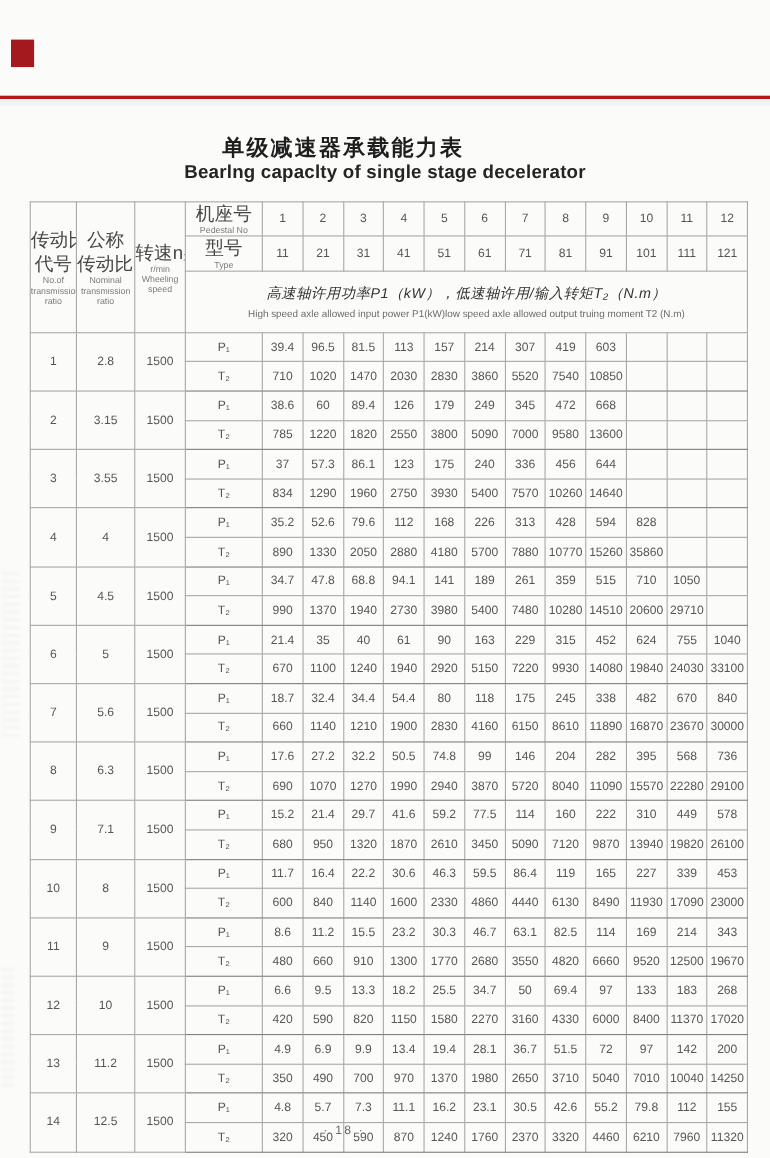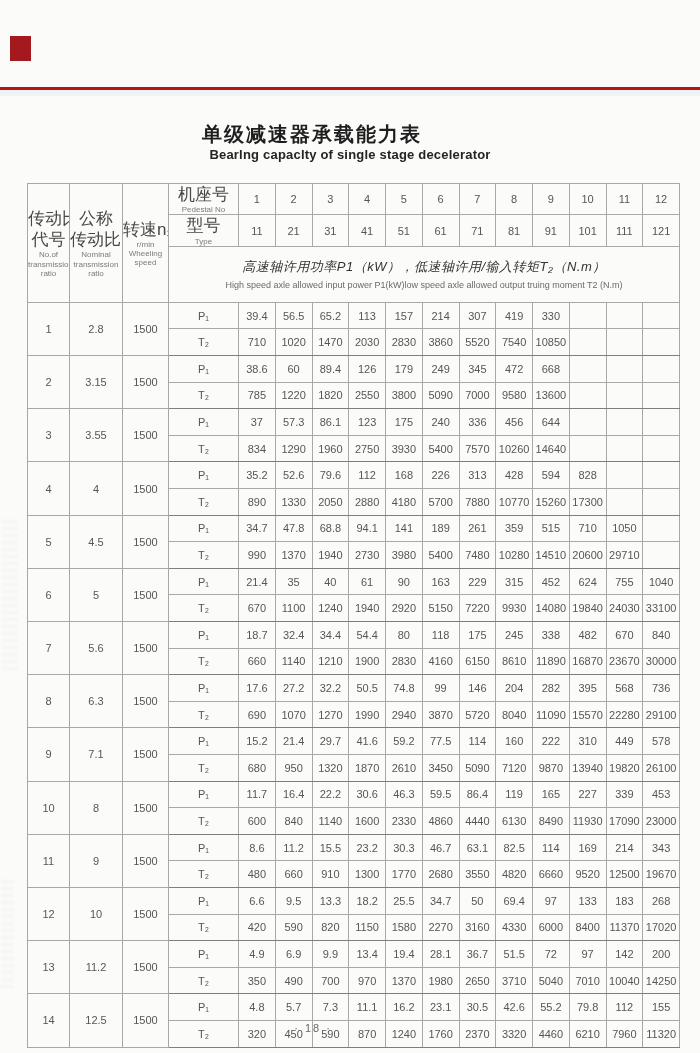--- a/index.html
+++ b/index.html
@@ -8,21 +8,21 @@
     background:#fbfbf9;
     font-family:"Liberation Sans","DejaVu Sans",sans-serif;
     color:#444;
   }
   .corner-mark{position:absolute;left:10px;top:36px;width:21px;height:25px;background:#a4191d;}
   .red-rule{position:absolute;left:0;top:87px;width:700px;height:3px;background:#b5161a;}
   .red-rule:after{content:"";position:absolute;left:0;top:3px;width:700px;height:6px;background:#eef1f3;opacity:.8;}
   .title-zh{position:absolute;left:0;top:121px;width:624px;text-align:center;
     font-size:20px;font-weight:bold;color:#1e1e1e;letter-spacing:2px;}
   .title-en{position:absolute;left:0;top:147px;width:700px;text-align:center;
-    font-size:13px;font-weight:bold;color:#242424;letter-spacing:.2px;}
+    font-size:17px;font-weight:bold;color:#242424;letter-spacing:.2px;}
   table.cap{
     position:absolute;left:27px;top:183px;width:653px;
     border-collapse:collapse;table-layout:fixed;
     font-size:11px;color:#555;
   }
   table.cap td{
     border:1px solid #a8a8a8;text-align:center;vertical-align:middle;
     padding:0;overflow:hidden;white-space:nowrap;
   }
   table.cap{border:1px solid #6f6f6f;}
@@ -132,28 +132,28 @@
       </td>
     </tr>
   </thead>
   <tbody>
       <tr class="p1row">
         <td class="code" rowspan="2">1</td>
         <td class="ratio" rowspan="2">2.8</td>
         <td class="speed" rowspan="2">1500</td>
         <td class="plabel">P₁</td>
         <td class="num">39.4</td>
-        <td class="num">56.5</td>
-        <td class="num">65.2</td>
+        <td class="num">96.5</td>
+        <td class="num">81.5</td>
         <td class="num">113</td>
         <td class="num">157</td>
         <td class="num">214</td>
         <td class="num">307</td>
         <td class="num">419</td>
-        <td class="num">330</td>
+        <td class="num">603</td>
         <td class="num"></td>
         <td class="num"></td>
         <td class="num"></td>
       </tr>
       <tr class="t2row">
         <td class="plabel">T₂</td>
         <td class="num">710</td>
         <td class="num">1020</td>
         <td class="num">1470</td>
         <td class="num">2030</td>
@@ -254,21 +254,21 @@
         <td class="plabel">T₂</td>
         <td class="num">890</td>
         <td class="num">1330</td>
         <td class="num">2050</td>
         <td class="num">2880</td>
         <td class="num">4180</td>
         <td class="num">5700</td>
         <td class="num">7880</td>
         <td class="num">10770</td>
         <td class="num">15260</td>
-        <td class="num">17300</td>
+        <td class="num">35860</td>
         <td class="num"></td>
         <td class="num"></td>
       </tr>
       <tr class="p1row">
         <td class="code" rowspan="2">5</td>
         <td class="ratio" rowspan="2">4.5</td>
         <td class="speed" rowspan="2">1500</td>
         <td class="plabel">P₁</td>
         <td class="num">34.7</td>
         <td class="num">47.8</td>

